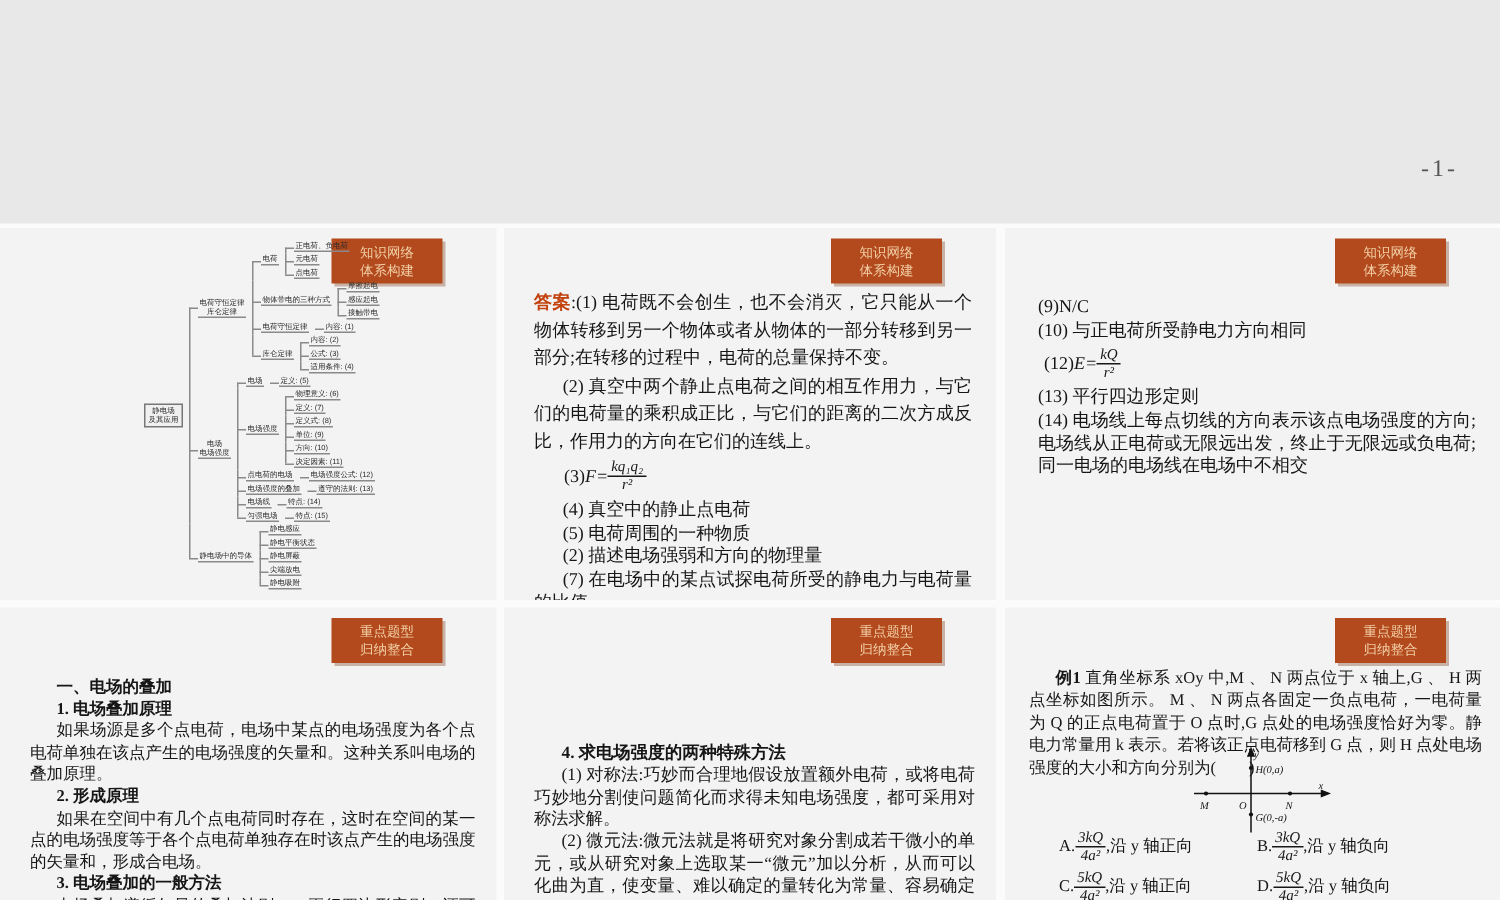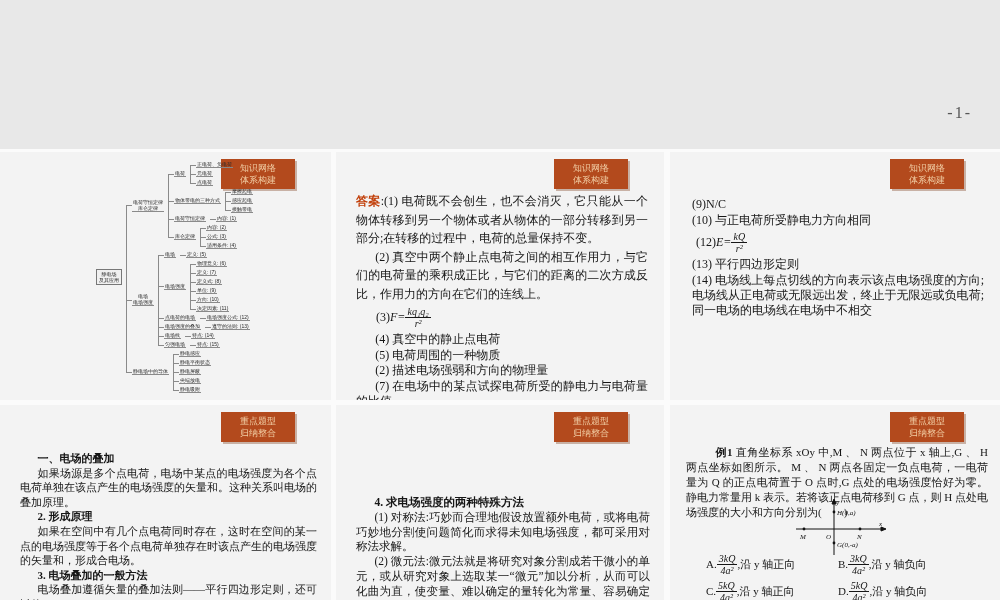--- a/index.html
+++ b/index.html
@@ -48,21 +48,21 @@
   
   .body-txt{text-align:justify;}
   #s2 .body-txt{padding:40px 16px 0 20px;font-size:12px;line-height:18.5px;}
   #s3 .body-txt{padding:45px 16px 0 22px;font-size:12px;line-height:15px;}
   #s4 .body-txt{padding:46px 14px 0 20px;font-size:11px;line-height:14.6px;}
   #s5 .body-txt{padding:90px 14px 0 20px;font-size:11.5px;line-height:14.8px;}
   #s6 .body-txt{padding:40px 12px 0 16px;font-size:11px;line-height:15px;position:relative;}
   .body-txt p{margin:0;}
   .indent{text-indent:1.6em;}
   .ans{color:#c2410c;font-weight:bold;}
-  .bold{font-weight:bold;margin-left:12px;}
+  .bold{font-weight:bold;}
   .list-line{line-height:15.5px;}
   .formula{margin:3px 0 3px 4px;text-indent:1.4em;display:flex;align-items:center;text-indent:0;padding-left:16px;}
   .math{font-style:italic;}
   .frac{display:inline-block;vertical-align:middle;text-align:center;font-size:10px;line-height:11px;font-style:italic;}
   .frac .num{display:block;border-bottom:1px solid #161616;padding:0 2px;}
   .frac .den{display:block;}
   
   .options{position:absolute;left:36px;top:148px;display:grid;grid-template-columns:132px auto;row-gap:4px;font-size:11px;}
   .option{display:flex;align-items:center;white-space:nowrap;}
   
@@ -352,20 +352,21 @@
       <p class="list-line">(13) 平行四边形定则</p>
       <p>(14) 电场线上每点切线的方向表示该点电场强度的方向;电场线从正电荷或无限远出发，终止于无限远或负电荷;同一电场的电场线在电场中不相交</p>
     </div>
   </div>
 
   <div class="slide" id="s4">
     <div class="badge">重点题型
 归纳整合</div>
     <div class="body-txt">
       <p class="bold indent">一、电场的叠加</p>
+      <p class="bold indent">1. 电场叠加原理</p>
       <p class="indent">如果场源是多个点电荷，电场中某点的电场强度为各个点电荷单独在该点产生的电场强度的矢量和。这种关系叫电场的叠加原理。</p>
       <p class="bold indent">2. 形成原理</p>
       <p class="indent">如果在空间中有几个点电荷同时存在，这时在空间的某一点的电场强度等于各个点电荷单独存在时该点产生的电场强度的矢量和，形成合电场。</p>
       <p class="bold indent">3. 电场叠加的一般方法</p>
       <p class="indent">电场叠加遵循矢量的叠加法则——平行四边形定则，还可以使</p>
     </div>
   </div>
 
   <div class="slide" id="s5">
     <div class="badge">重点题型

